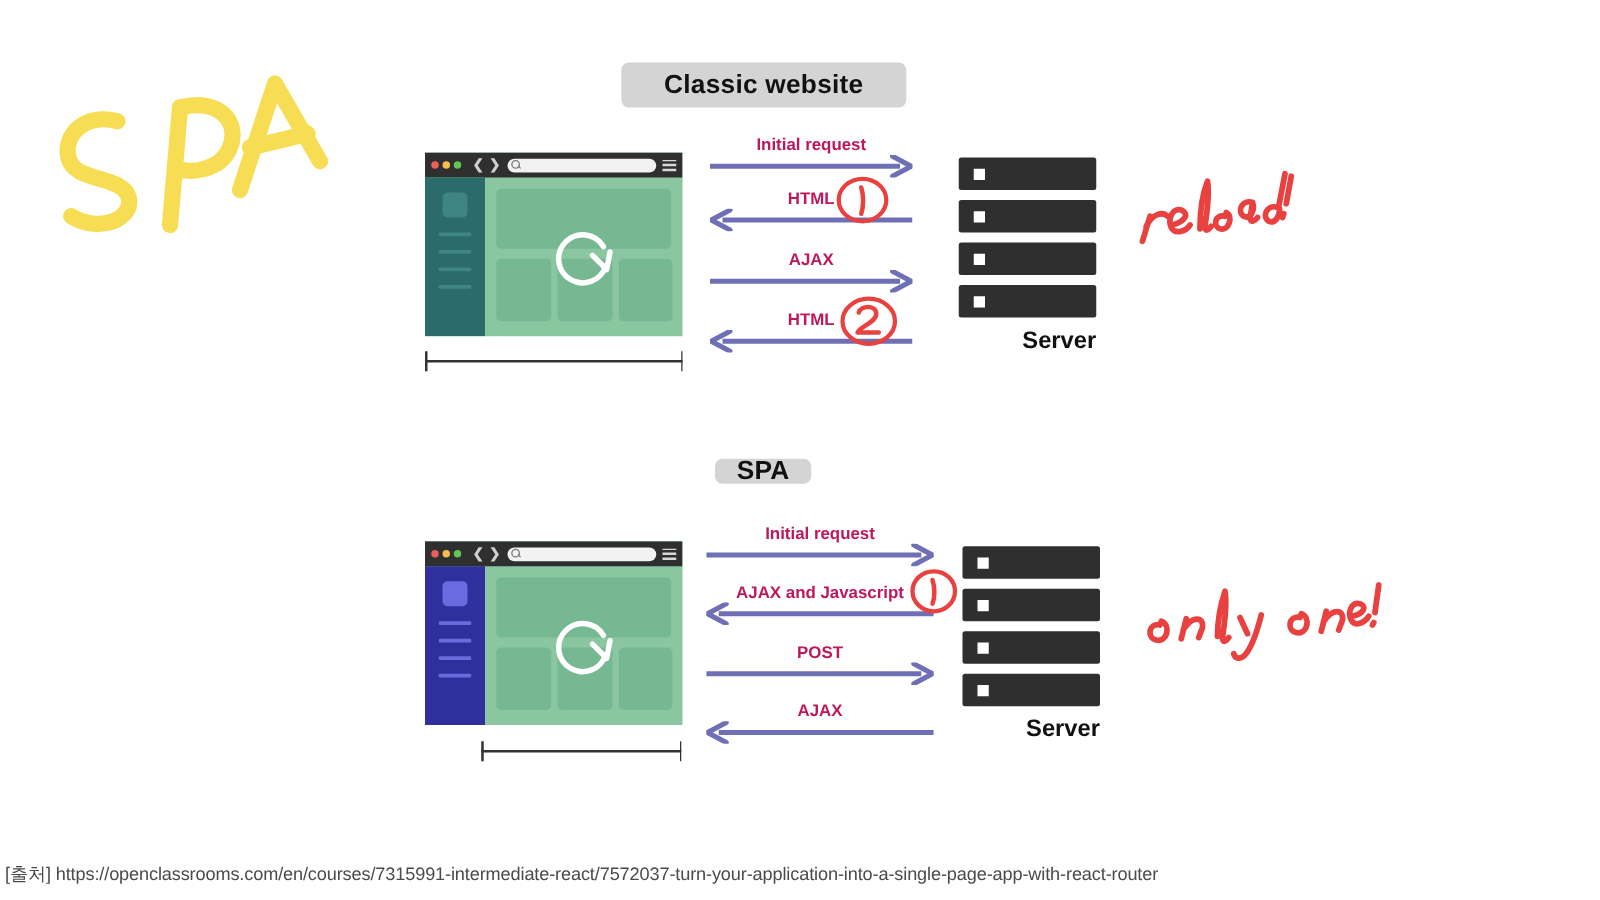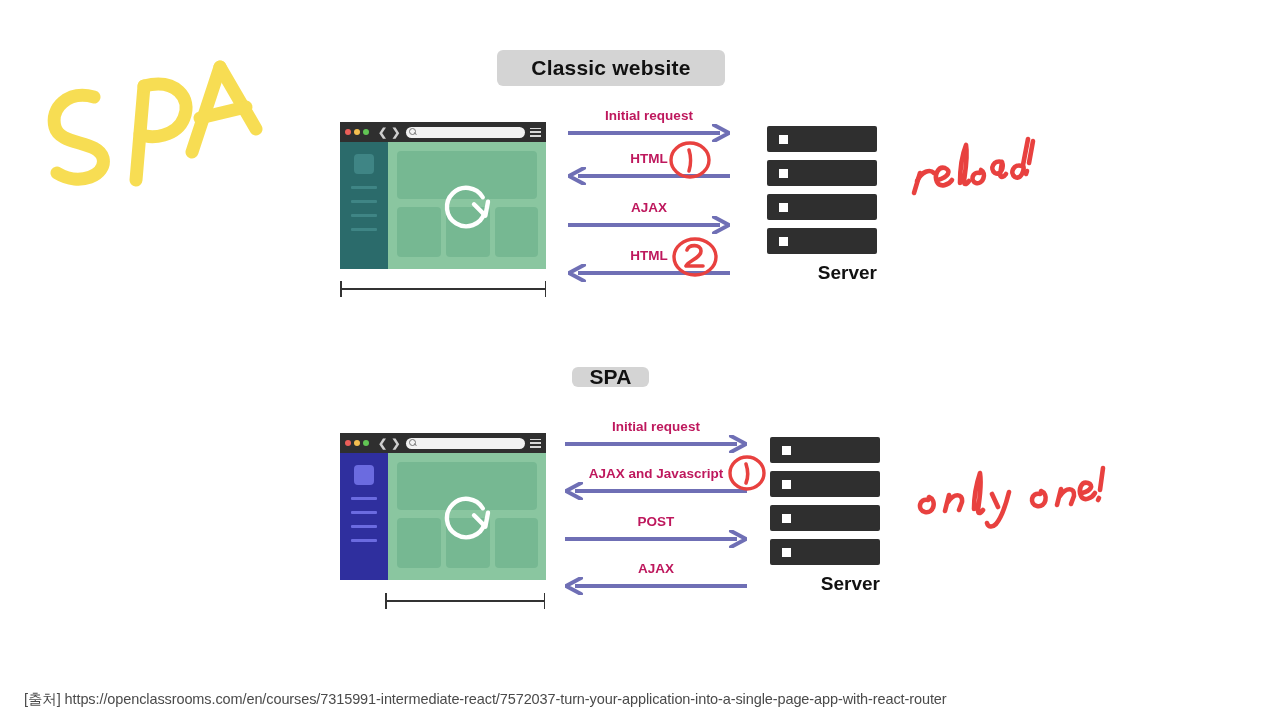--- a/index.html
+++ b/index.html
@@ -218,21 +218,21 @@
   }
 
   
   .hand-red { position: absolute; }
 
   .circle-num { position: absolute; }
 
   
   .citation {
     position: absolute;
-    left: 24px;
+    left: 4px;
     top: 690px;
     font-size: 14.5px;
     color: #4a4a4a;
     white-space: nowrap;
     letter-spacing: -0.1px;
   }
 </style>
 </head>
 <body>
 

